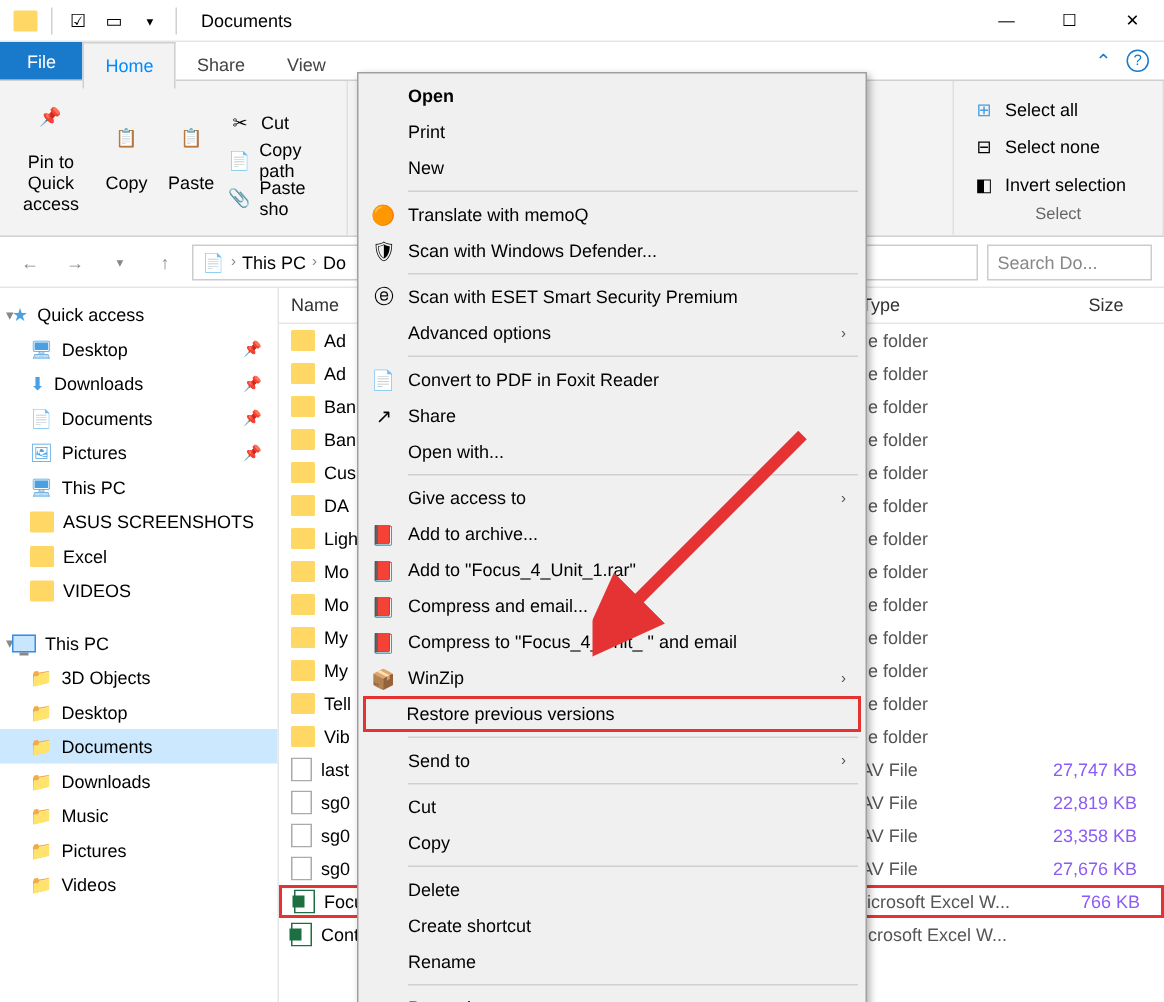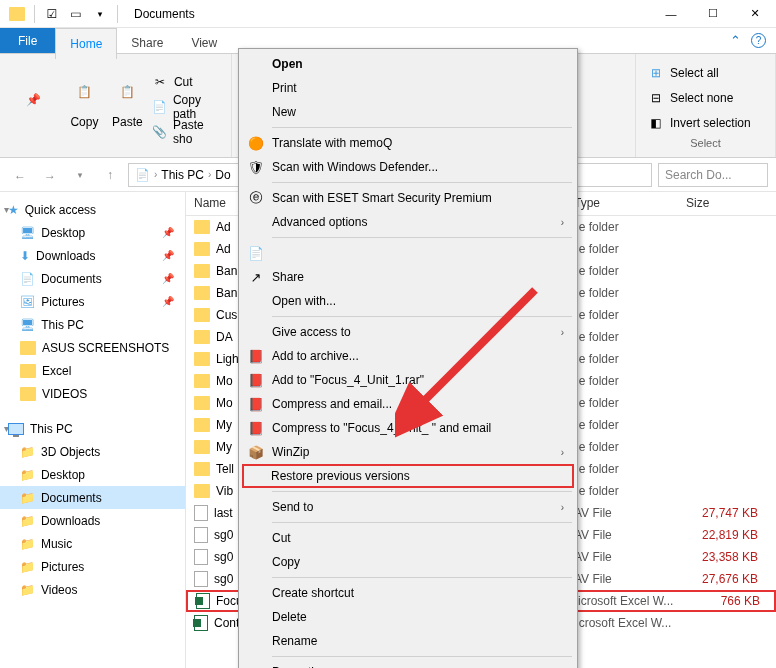--- a/index.html
+++ b/index.html
@@ -43,29 +43,29 @@
 .side-item .pin { margin-left: auto; margin-right: 10px; color: #888; font-size: 10px; }
 .side-sep { height: 12px; }
 .chev { position: absolute; left: 4px; font-size: 10px; color: #888; }
 
 .content { flex: 1; overflow: hidden; display: flex; flex-direction: column; }
 .colhead { display: flex; height: 24px; border-bottom: 1px solid #e5e5e5; font-size: 12px; color: #333; }
 .colhead > div { padding: 4px 8px; border-right: 1px solid transparent; }
 .c-name { width: 244px; }
 .c-date { width: 136px; }
 .c-type { width: 112px; }
-.c-size { width: 80px; text-align: left; }
+.c-size { width: 80px; text-align: right; }
 
 .rows { overflow-y: auto; flex: 1; }
 .row-item { display: flex; align-items: center; height: 22px; font-size: 12px; }
 .row-item.selected { border: 2px solid #e53333; }
 .r-name { width: 244px; display: flex; align-items: center; gap: 6px; padding-left: 8px; overflow: hidden; white-space: nowrap; }
 .r-date { width: 136px; color: #555; }
 .r-type { width: 112px; color: #555; overflow: hidden; white-space: nowrap; }
-.r-size { width: 80px; text-align: right; color: #b91c1c; }
+.r-size { width: 80px; text-align: right; color: #8b5cf6; }
 .folder-ic { width: 16px; height: 14px; background: #ffd765; border-radius: 1px; display: inline-block; }
 .file-ic { width: 14px; height: 16px; border: 1px solid #aaa; background: #fff; display: inline-block; }
 .xlsx-ic { width: 14px; height: 16px; border: 1px solid #1d6f42; background: #fff; display: inline-block; position: relative; }
 .xlsx-ic::after { content: ""; position: absolute; left: -2px; top: 3px; width: 8px; height: 8px; background: #1d6f42; }
 
 .context-menu { position: absolute; left: 238px; top: 48px; width: 340px; background: #f0f0f0; border: 1px solid #a0a0a0; box-shadow: 2px 2px 5px rgba(0,0,0,.3); z-index: 100; padding: 3px; }
 .cm-item { height: 24px; display: flex; align-items: center; padding-left: 30px; font-size: 12px; position: relative; }
 .cm-item.highlighted { border: 2.5px solid #e53333; padding-left: 27px; }
 .cm-sep { height: 1px; background: #d0d0d0; margin: 3px 2px 3px 30px; }
 .cm-icon { position: absolute; left: 5px; width: 18px; height: 18px; display: flex; align-items: center; justify-content: center; font-size: 13px; }
@@ -108,20 +108,21 @@
     <span>⌃</span>
     <span style="color:#1979ca;border:1px solid #1979ca;border-radius:50%;width:15px;height:15px;display:inline-flex;align-items:center;justify-content:center;font-size:10px">?</span>
   </div>
 </div>
 
 <div class="ribbon">
   <div class="ribbon-group" style="width:232px">
     <div class="row">
       <div class="big-btn">
         <span class="big-icon" style="color:#6ea8d8">📌</span>
+        <span>Pin to Quick access</span>
       </div>
       <div class="big-btn" style="width:40px">
         <span class="big-icon">📋</span>
         <span>Copy</span>
       </div>
       <div class="big-btn" style="width:40px">
         <span class="big-icon">📋</span>
         <span>Paste</span>
       </div>
       <div class="small-row">
@@ -484,20 +485,21 @@
       <span class="cm-icon">ⓔ</span>
       <span>Scan with ESET Smart Security Premium</span>
     </div>
     <div class="cm-item">
       <span>Advanced options</span>
       <span class="cm-sub">›</span>
     </div>
     <div class="cm-sep"></div>
     <div class="cm-item">
       <span class="cm-icon">📄</span>
+      <span>Convert to PDF in Foxit Reader</span>
     </div>
     <div class="cm-item">
       <span class="cm-icon">↗</span>
       <span>Share</span>
     </div>
     <div class="cm-item">
       <span>Open with...</span>
     </div>
     <div class="cm-sep"></div>
     <div class="cm-item">
@@ -535,24 +537,24 @@
     </div>
     <div class="cm-sep"></div>
     <div class="cm-item">
       <span>Cut</span>
     </div>
     <div class="cm-item">
       <span>Copy</span>
     </div>
     <div class="cm-sep"></div>
     <div class="cm-item">
+      <span>Delete</span>
+    </div>
+    <div class="cm-item">
       <span>Create shortcut</span>
-    </div>
-    <div class="cm-item">
-      <span>Delete</span>
     </div>
     <div class="cm-item">
       <span>Rename</span>
     </div>
     <div class="cm-sep"></div>
     <div class="cm-item">
       <span>Properties</span>
     </div>
   </div>
 

